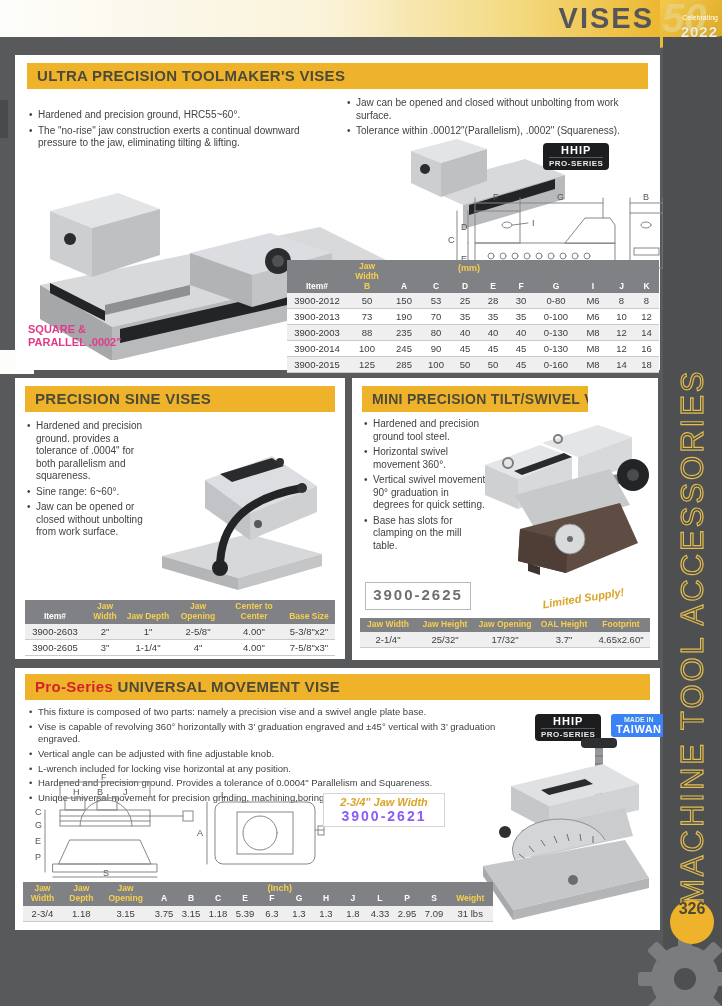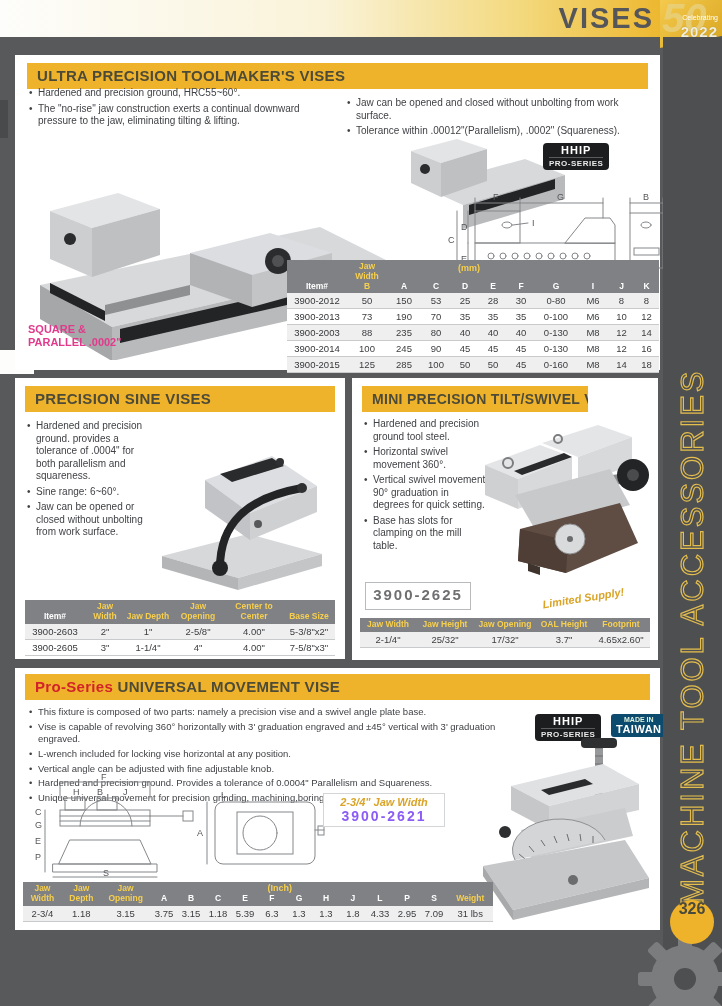--- a/index.html
+++ b/index.html
@@ -51,21 +51,21 @@
   .spec td.item-cell { font-weight:normal; color:#353638;margin-left:44px; }
   .unit-label { position:absolute; font-size:9px; font-weight:bold; color:#f7cf4e; z-index:3; }
 
   
   .callout { position:absolute; font-size:11px; font-weight:bold; color:#e13a8c; line-height:1.2; }
   .badge-hhip { position:absolute; background:#1c1d1f; border-radius:4px; color:#fff;
     text-align:center; padding:2px 6px; }
   .badge-hhip .l1 { display:block; font-size:11px; font-weight:bold; letter-spacing:1px; line-height:1; }
   .badge-hhip .l2 { display:block; font-size:8px; font-weight:bold; color:#e9e9e9;
     border-top:1px solid #5a5b5d; margin-top:1px; padding-top:1px; letter-spacing:.5px; }
-  .badge-taiwan { position:absolute; background:#0c4a6e; border-radius:3px; color:#fff;
+  .badge-taiwan { position:absolute; background:#3b82f6; border-radius:3px; color:#fff;
     text-align:center; padding:2px 5px; }
   .badge-taiwan .l1 { display:block; font-size:7px; font-weight:bold; color:#dff3e0; line-height:1; }
   .badge-taiwan .l2 { display:block; font-size:11px; font-weight:bold; letter-spacing:.5px; line-height:1.1; }
 
   .item-box { position:absolute; background:#fff; border:1px solid #b9babc; text-align:center; }
   .item-box .num { font-size:15px; font-weight:bold; color:#6e6f71; letter-spacing:2px; line-height:24px; }
   .jaw-box { position:absolute; background:#fff; border:1px solid #d4d5d7; text-align:center; padding:2px 4px; }
   .jaw-box .gold { display:block; font-size:11px; font-weight:bold; font-style:italic; color:#d9a427; }
   .jaw-box .num { display:block; font-size:14px; font-weight:bold; color:#8b5cf6; letter-spacing:2px; }
   .limited { position:absolute; font-size:11px; font-weight:bold; font-style:italic;
@@ -107,21 +107,21 @@
     <span class="anniv-year">2022</span>
     <span class="anniv-wedge"></span>
   </div>
 
   <span class="notch-white"></span>
   <span class="notch-dark"></span>
 
   <section class="panel panel-ultra">
     <h2 class="sec-title" style="left:12px; top:8px; width:621px;">ULTRA PRECISION TOOLMAKER'S VISES</h2>
 
-    <ul class="bullets" style="left:14px; top:32px; width:300px;">
+    <ul class="bullets" style="left:14px; top:54px; width:300px;">
       <li>Hardened and precision ground, HRC55~60°.</li>
       <li>The "no-rise" jaw construction exerts a continual downward pressure to the jaw, eliminating tilting &amp; lifting.</li>
     </ul>
     <ul class="bullets" style="left:332px; top:42px; width:302px;">
       <li>Jaw can be opened and closed without unbolting from work surface.</li>
       <li>Tolerance within .00012"(Parallelism), .0002" (Squareness).</li>
     </ul>
 
     <svg class="abs" style="left:5px; top:80px;" width="390" height="225" viewBox="0 0 390 225">
       <polygon points="20,150 300,92 372,128 92,192" fill="#d8d9db"></polygon>
@@ -444,22 +444,22 @@
 
   <section class="panel panel-universal">
     <h2 class="sec-title" style="left:10px; top:6px; width:625px;">
       <span class="red">Pro-Series</span>
       <span>UNIVERSAL MOVEMENT VISE</span>
     </h2>
 
     <ul class="bullets" style="left:14px; top:38px; width:500px; font-size:9.5px;">
       <li>This fixture is composed of two parts: namely a precision vise and a swivel angle plate base.</li>
       <li>Vise is capable of revolving 360° horizontally with 3' graduation engraved and ±45° vertical with 3' graduation engraved.</li>
+      <li>Vertical angle can be adjusted with fine adjustable knob.</li>
       <li>L-wrench included for locking vise horizontal at any position.</li>
-      <li>Vertical angle can be adjusted with fine adjustable knob.</li>
       <li>Hardened and precision ground. Provides a tolerance of 0.0004" Parallelism and Squareness.</li>
       <li>Unique universal movement for precision grinding, machining,boring and various applications.</li>
     </ul>
 
     <div class="badge-hhip" style="left:520px; top:46px;">
       <span class="l1">HHIP</span>
       <span class="l2">PRO-SERIES</span>
     </div>
     <div class="badge-taiwan" style="left:596px; top:46px;">
       <span class="l1">MADE IN</span>

